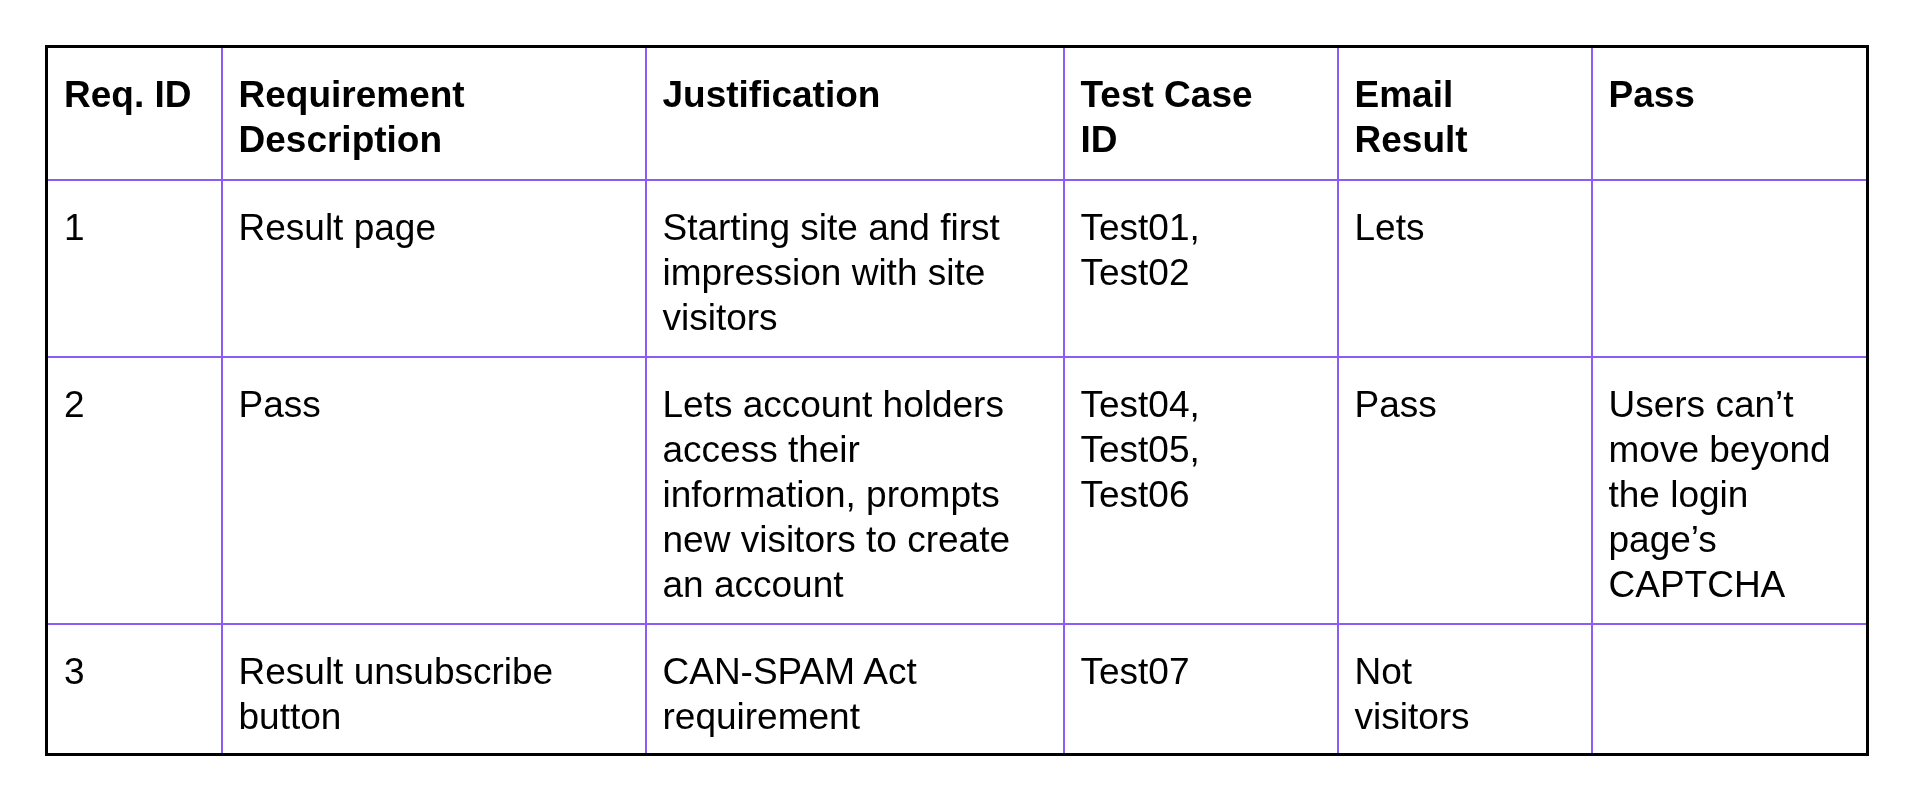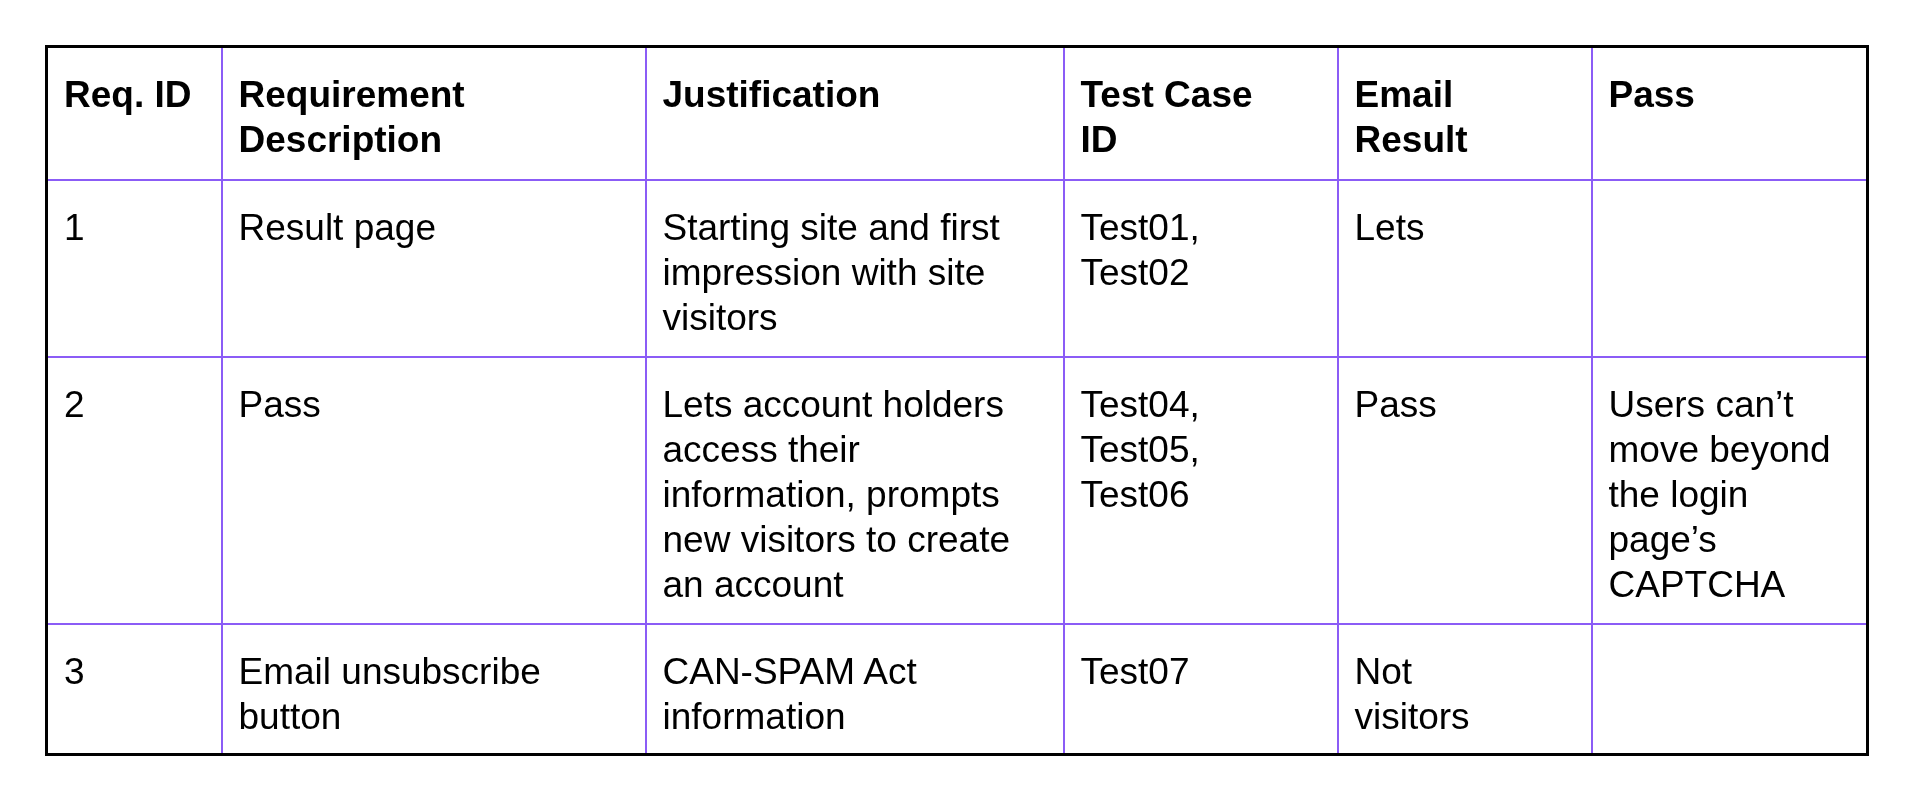--- a/index.html
+++ b/index.html
@@ -94,24 +94,24 @@
 Test06</td>
         <td>Pass</td>
         <td>Users can’t
 move beyond
 the login
 page’s
 CAPTCHA</td>
       </tr>
       <tr class="row-3">
         <td>3</td>
-        <td>Email unsubscribe
+        <td>Result unsubscribe
 button</td>
         <td>CAN-SPAM Act
-information</td>
+requirement</td>
         <td>Test07</td>
         <td>Not
 visitors</td>
         <td></td>
       </tr>
     </tbody>
   </table>
 </div>
 
 </body></html>

